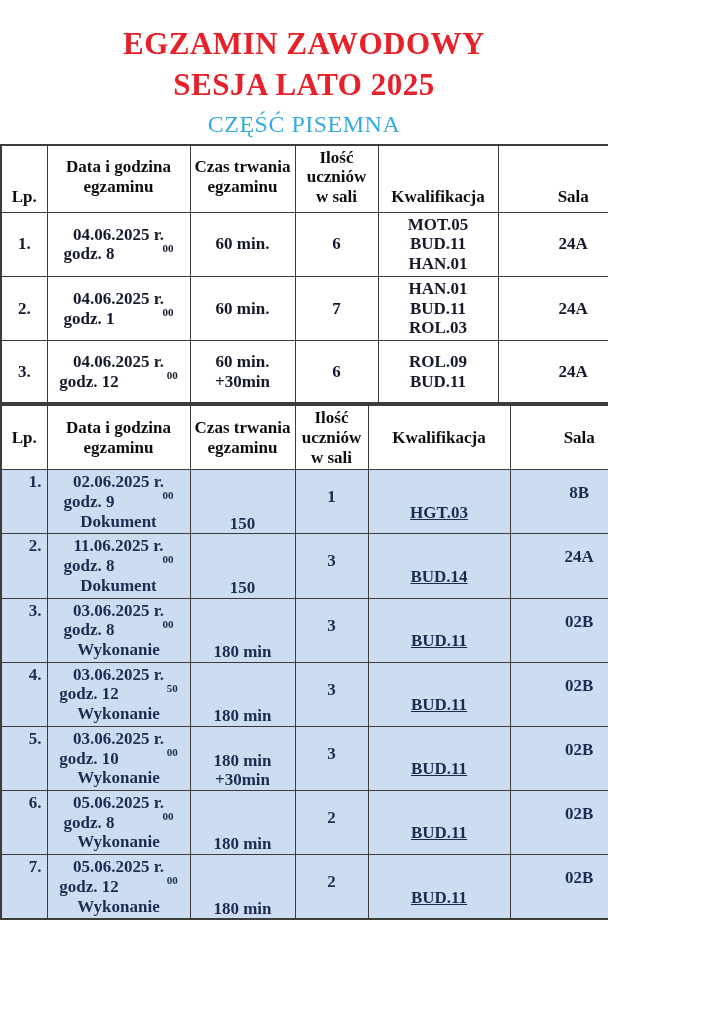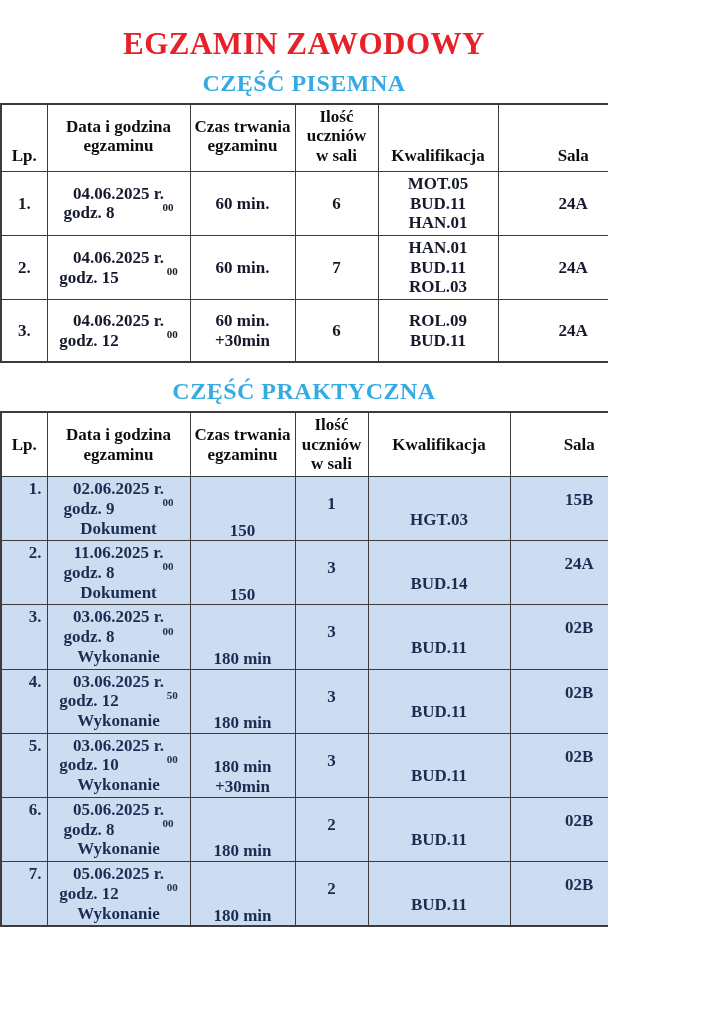--- a/index.html
+++ b/index.html
@@ -11,21 +11,21 @@
   }
   .page { position:relative; width:608px; height:1018px; overflow:hidden; }
 
   .main-title {
     color:#e62129; text-align:center; font-size:31px; line-height:1.32;
     margin:0; letter-spacing:0.5px; font-weight:bold;
   }
   .main-title.first { padding-top:24px; }
   .section-heading {
     color:#35abe2; text-align:center; font-size:24px; line-height:1.2;
-    margin:4px 0 5px 0; letter-spacing:0.5px; font-weight:bold;
+    margin:4px 0 5px 0; letter-spacing:0.5px; font-weight:normal;
   }
   .section-heading.practical { margin-top:14px; }
 
   table.sched {
     border-collapse:collapse; table-layout:fixed;
     width:648px; margin:0 auto;
     border:2px solid #3c3c3c;
   }
   table.sched th, table.sched td {
     border:1px solid #3c3c3c;
@@ -37,32 +37,33 @@
   table.written th { height:51px; vertical-align:bottom; color:#0d0d0d; padding-bottom:5px; }
   table.written th.tall { vertical-align:middle; }
   table.written td { height:57px; vertical-align:middle; color:#15192b; }
   
   table.practical th { height:51px; vertical-align:middle; color:#0d0d0d; }
   table.practical td { color:#1b2c50; background:#cdddf1; }
   table.practical td.lp   { text-align:right; vertical-align:top; padding-right:5px; }
   table.practical td.date { vertical-align:top;text-align:center; }
   table.practical td.czas { vertical-align:bottom; padding-bottom:0; }
   table.practical td.ilosc{ vertical-align:top; padding-top:17px; }
-  table.practical td.kwal { vertical-align:bottom; padding-bottom:11px; }
+  table.practical td.kwal { vertical-align:bottom; padding-bottom:11px;text-decoration:underline; }
   table.practical td.sala { vertical-align:top; padding-top:13px; }
 
   sup.tm { font-size:11px; line-height:0; position:relative; top:-1px;margin-left:48px; }
   .cellline { display:block; }
 </style>
 </head>
 <body>
 
 <div class="page">
 
   <div class="main-title first">EGZAMIN ZAWODOWY</div>
+  <div class="main-title">SESJA LATO 2025</div>
 
   <div class="section-heading">CZĘŚĆ PISEMNA</div>
 
   <table class="sched written">
     <colgroup>
       <col style="width:46px">
         <col style="width:143px">
         <col style="width:105px">
       <col style="width:83px">
         <col style="width:120px">
@@ -93,21 +94,21 @@
           <span class="cellline">MOT.05</span>
           <span class="cellline">BUD.11</span>
           <span class="cellline">HAN.01</span>
         </td>
         <td>24A</td>
       </tr>
       <tr>
         <td>2.</td>
         <td>
           <span class="cellline">04.06.2025 r.</span>
-          <span class="cellline"><span>godz. 15</span><sup class="tm">00</sup></span>
+          <span class="cellline"><span>godz. 1</span><sup class="tm">00</sup></span>
         </td>
         <td>
           <span class="cellline">60 min.</span>
         </td>
         <td>7</td>
         <td>
           <span class="cellline">HAN.01</span>
           <span class="cellline">BUD.11</span>
           <span class="cellline">ROL.03</span>
         </td>
@@ -126,21 +127,20 @@
         <td>6</td>
         <td>
           <span class="cellline">ROL.09</span>
           <span class="cellline">BUD.11</span>
         </td>
         <td>24A</td>
       </tr>
     </tbody>
   </table>
 
-  <div class="section-heading practical">CZĘŚĆ PRAKTYCZNA</div>
 
   <table class="sched practical">
     <colgroup>
       <col style="width:46px">
         <col style="width:143px">
         <col style="width:105px">
       <col style="width:73px">
         <col style="width:142px">
         <col style="width:139px">
     </colgroup>
@@ -160,21 +160,21 @@
         <td class="date">
           <span class="cellline">02.06.2025 r.</span>
           <span class="cellline"><span>godz. 9</span><sup class="tm">00</sup></span>
           <span class="cellline">Dokument</span>
         </td>
         <td class="czas">
           <span class="cellline">150</span>
         </td>
         <td class="ilosc">1</td>
         <td class="kwal">HGT.03</td>
-        <td class="sala">15B</td>
+        <td class="sala">8B</td>
       </tr>
       <tr style="height:62px">
         <td class="lp">2.</td>
         <td class="date">
           <span class="cellline">11.06.2025 r.</span>
           <span class="cellline"><span>godz. 8</span><sup class="tm">00</sup></span>
           <span class="cellline">Dokument</span>
         </td>
         <td class="czas">
           <span class="cellline">150</span>

